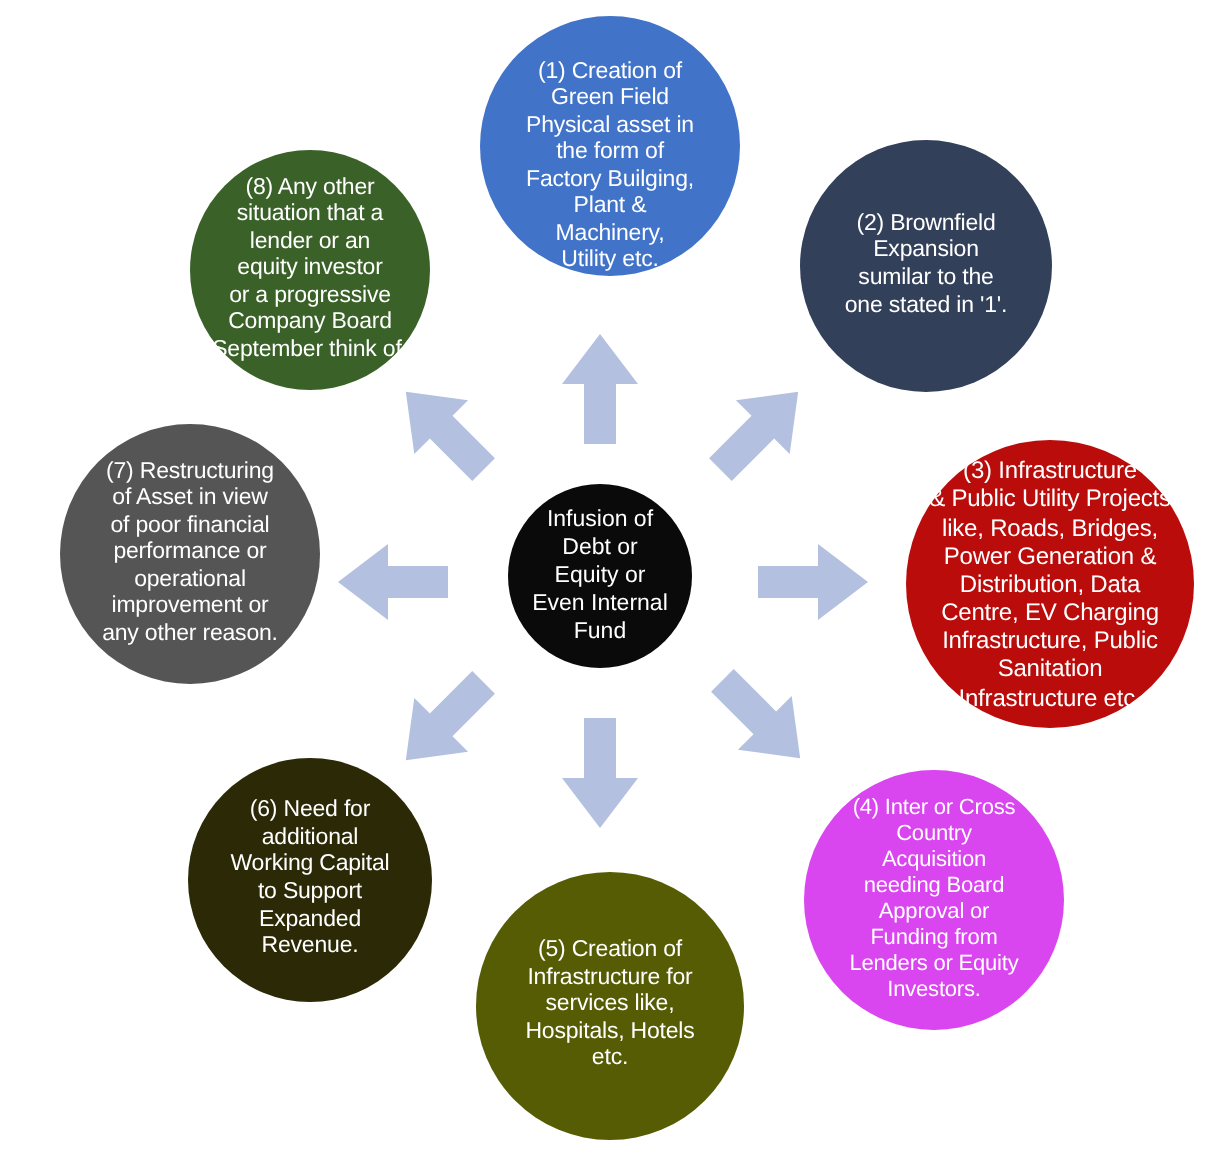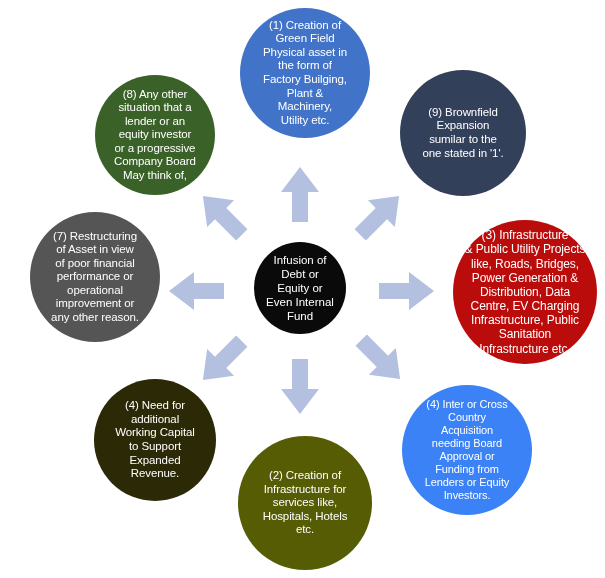--- a/index.html
+++ b/index.html
@@ -99,66 +99,66 @@
         </svg>
       </div>
       <div class="arrow" style="left: 194px; top: 195px; width: 56px; height: 40px; transform: rotate(-135deg);">
         <svg width="56" height="40" viewBox="0 0 56 40">
           <polygon points="0,12 30,12 30,1 55,20 30,39 30,28 0,28" fill="#b3c0e0"></polygon>
         </svg>
       </div>
     </div>
 
   <div id="node-layer">
-      <div class="node" style="left: 240px; top: 8px; width: 130px; height: 130px; background: rgb(65, 115, 201); color: rgb(255, 255, 255); font-size: 11.5px;">
+      <div class="node" style="left: 240px; top: 8px; width: 130px; height: 130px; background: rgb(65, 115, 201); color: rgb(255, 255, 255); font-size: 11.5px; align-items: flex-end;">
         <span class="label">(1) Creation of
 Green Field
 Physical asset in
 the form of
 Factory Builging,
 Plant &amp;
 Machinery,
 Utility etc.</span>
       </div>
       <div class="node" style="left: 400px; top: 70px; width: 126px; height: 126px; background: rgb(51, 64, 90); color: rgb(255, 255, 255); font-size: 11.5px;">
-        <span class="label">(9) Brownfield
+        <span class="label">(2) Brownfield
 Expansion
 sumilar to the
 one stated in '1'.</span>
       </div>
       <div class="node" style="left: 453px; top: 220px; width: 144px; height: 144px; background: rgb(187, 12, 12); color: rgb(255, 255, 255); font-size: 12px;">
         <span class="label">(3) Infrastructure
 &amp; Public Utility Projects
 like, Roads, Bridges,
 Power Generation &amp;
 Distribution, Data
 Centre, EV Charging
 Infrastructure, Public
 Sanitation
 Infrastructure etc.</span>
       </div>
-      <div class="node" style="left: 402px; top: 385px; width: 130px; height: 130px; background: #3b82f6; color: rgb(255, 255, 255); font-size: 11px;">
+      <div class="node" style="left: 402px; top: 385px; width: 130px; height: 130px; background: #d946ef; color: rgb(255, 255, 255); font-size: 11px;">
         <span class="label">(4) Inter or Cross
 Country
 Acquisition
 needing Board
 Approval or
 Funding from
 Lenders or Equity
 Investors.</span>
       </div>
       <div class="node" style="left: 238px; top: 436px; width: 134px; height: 134px; background: rgb(85, 92, 4); color: rgb(255, 255, 255); font-size: 11.5px;">
-        <span class="label">(2) Creation of
+        <span class="label">(5) Creation of
 Infrastructure for
 services like,
 Hospitals, Hotels
 etc.</span>
       </div>
       <div class="node" style="left: 94px; top: 379px; width: 122px; height: 122px; background: rgb(43, 41, 6); color: rgb(255, 255, 255); font-size: 11.5px;">
-        <span class="label">(4) Need for
+        <span class="label">(6) Need for
 additional
 Working Capital
 to Support
 Expanded
 Revenue.</span>
       </div>
       <div class="node" style="left: 30px; top: 212px; width: 130px; height: 130px; background: rgb(85, 85, 85); color: rgb(255, 255, 255); font-size: 11.5px;">
         <span class="label">(7) Restructuring
 of Asset in view
 of poor financial
@@ -167,21 +167,21 @@
 improvement or
 any other reason.</span>
       </div>
       <div class="node" style="left: 95px; top: 75px; width: 120px; height: 120px; background: rgb(58, 98, 40); color: rgb(255, 255, 255); font-size: 11.5px;">
         <span class="label">(8) Any other
 situation that a
 lender or an
 equity investor
 or a progressive
 Company Board
-May think of,</span>
+September think of,</span>
       </div>
     </div>
 
   <div class="hub" id="hub" style="left: 254px; top: 242px; width: 92px; height: 92px; background: rgb(10, 10, 10); color: rgb(255, 255, 255); font-size: 11.5px;">
     <span class="label">Infusion of
 Debt or
 Equity or
 Even Internal
 Fund</span>
   </div>

